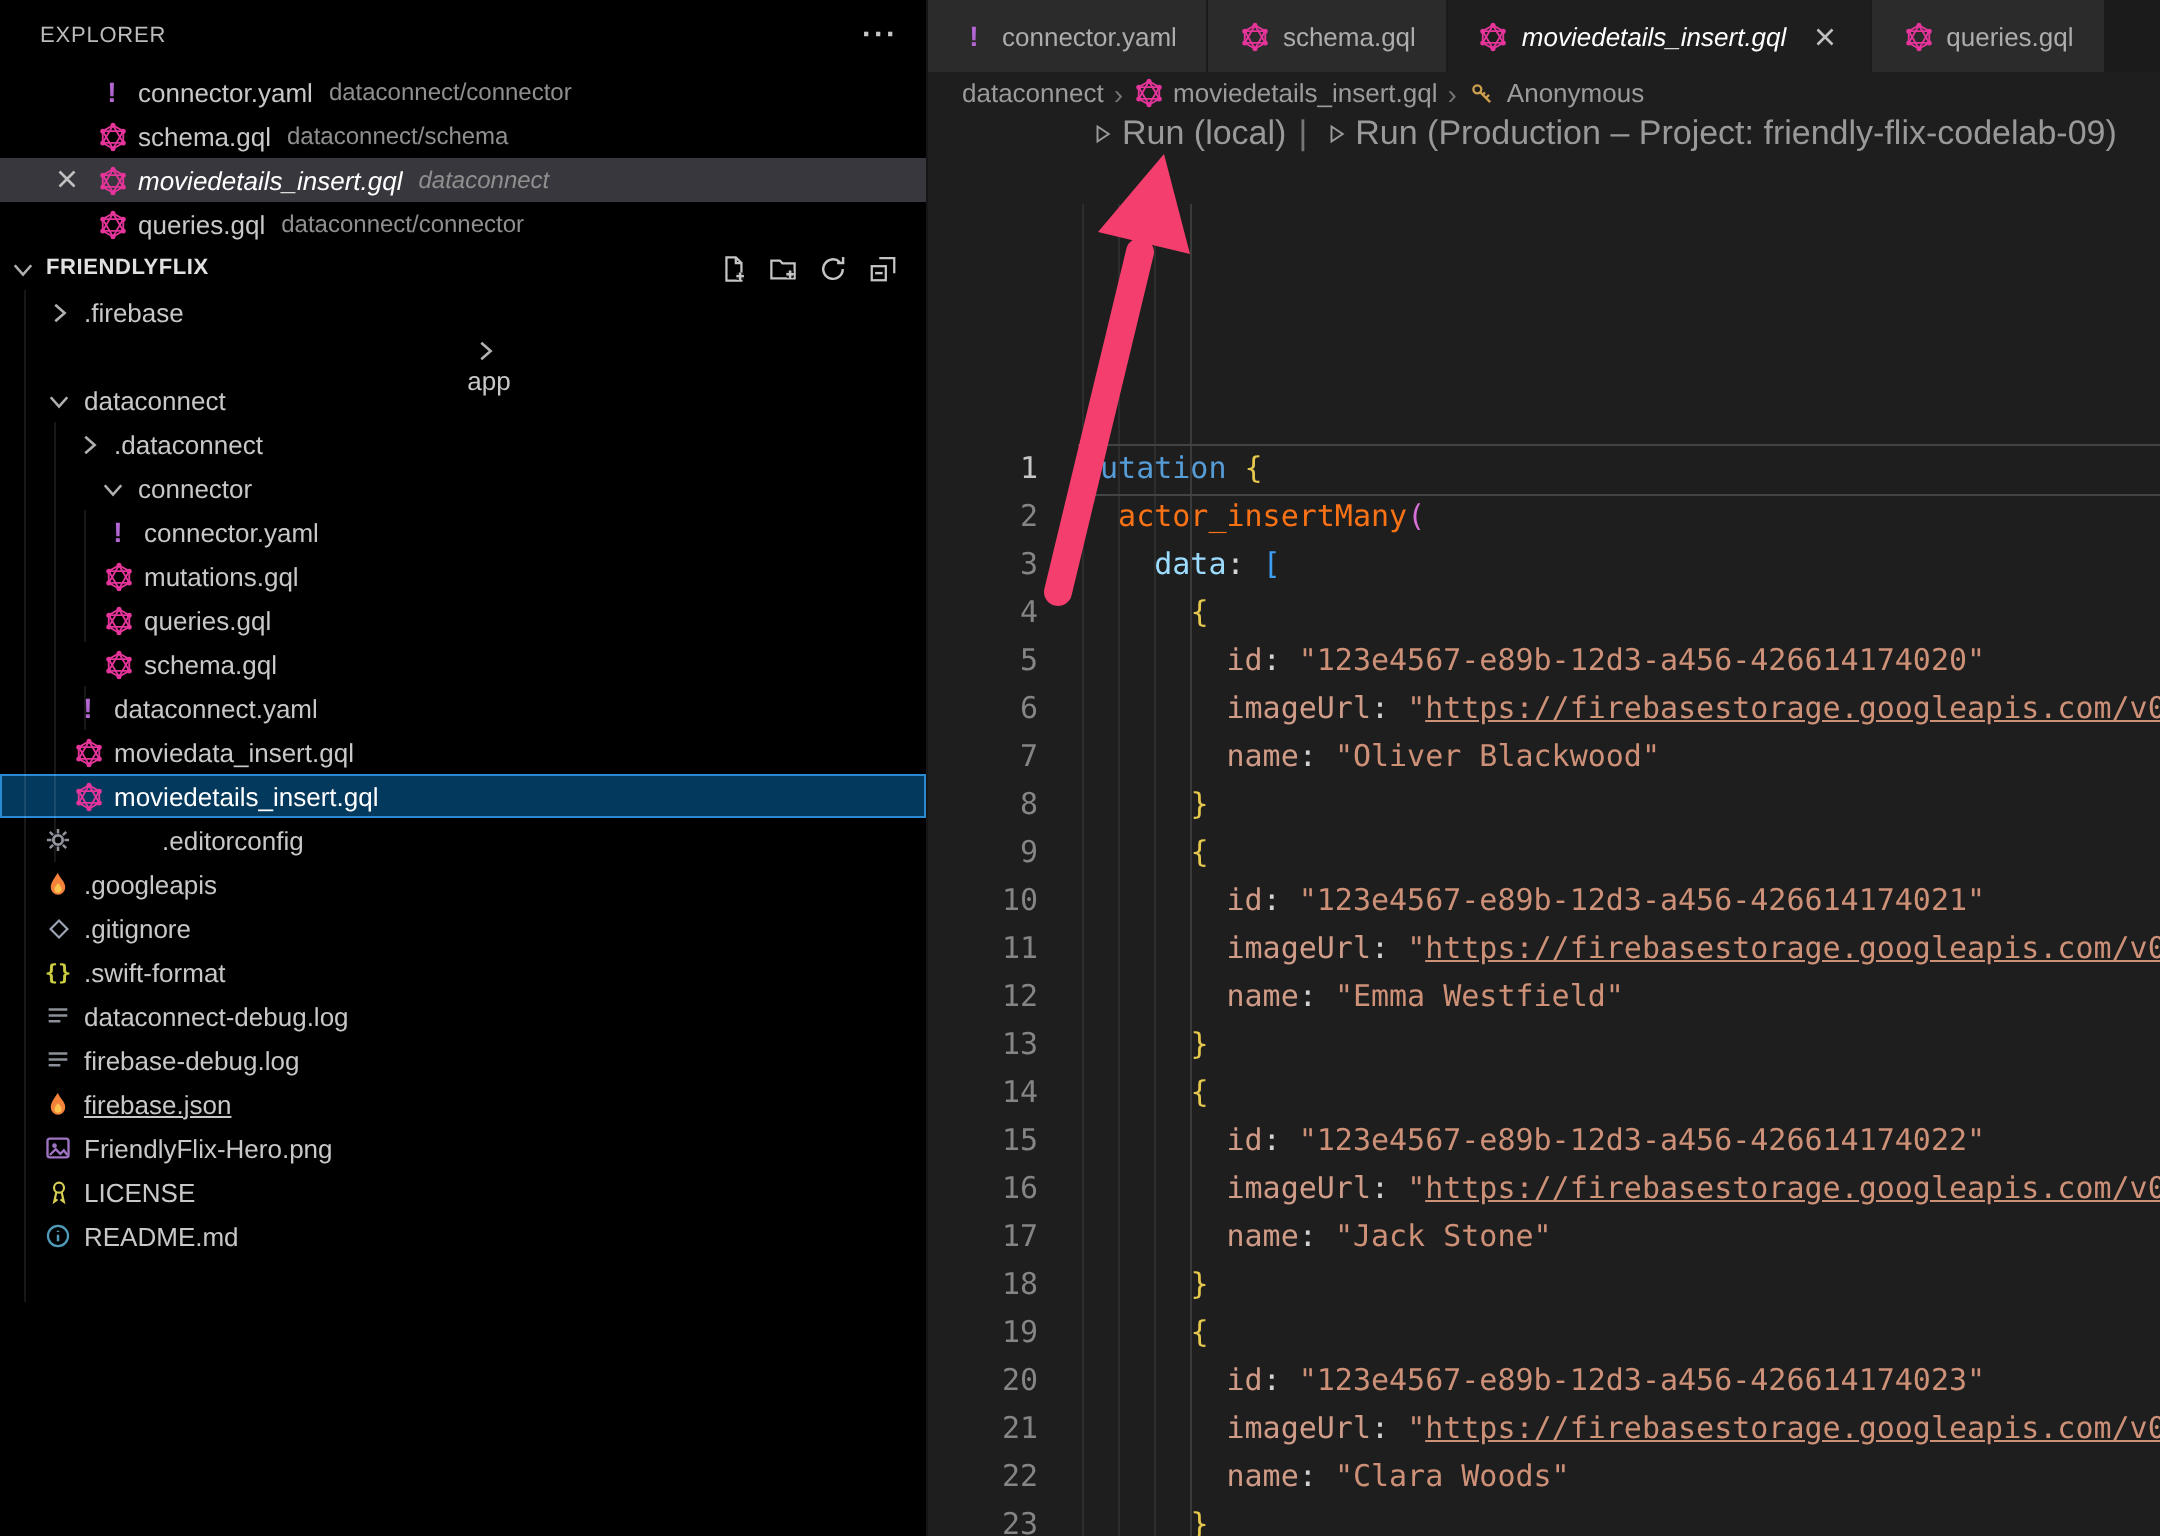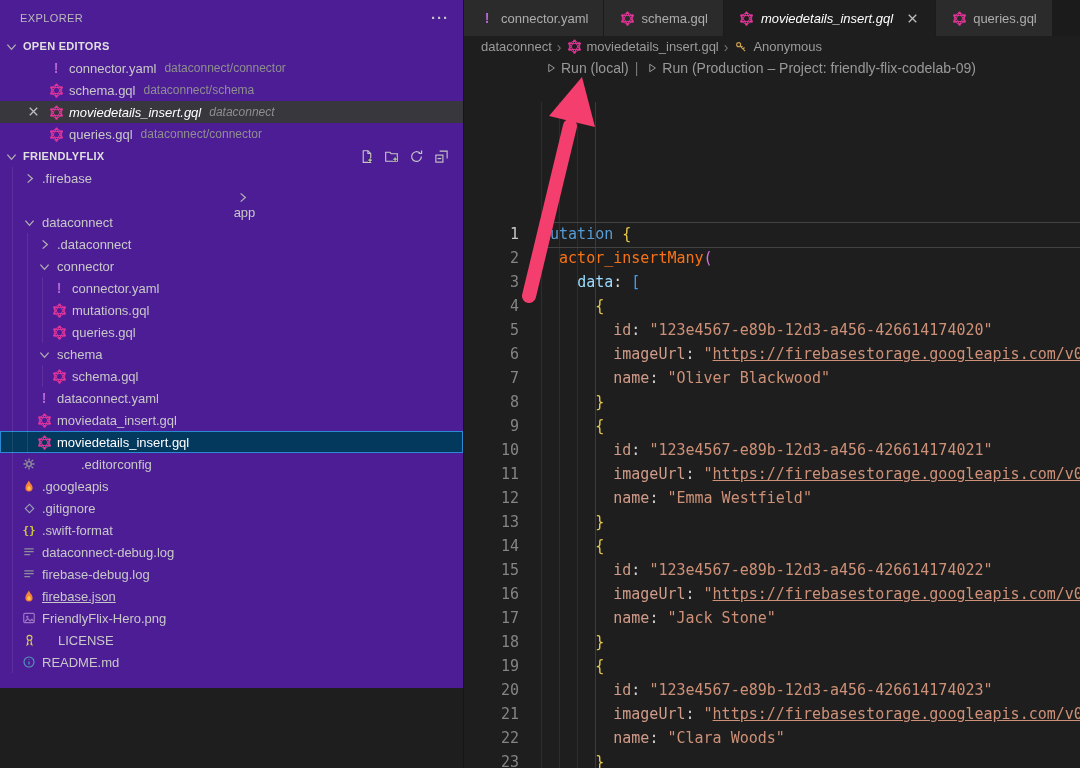--- a/index.html
+++ b/index.html
@@ -1,22 +1,22 @@
 <!DOCTYPE html>
 <html><head>
 <meta charset="utf-8">
 <style>
   * { margin:0; padding:0; box-sizing:border-box; }
   html,body { width:1080px; height:768px; overflow:hidden; background:#1e1e1e;
               font-family:"Liberation Sans", sans-serif; }
   .app { position:relative; width:1080px; height:768px; }
 
   
-  .sidebar { position:absolute; left:0; top:0; width:463px; height:688px;
-             background:#4c1d95; color:#c8c8c8; font-size:13px; overflow:hidden; }
+  .sidebar { position:absolute; left:0; top:0; width:463px; height:768px;
+             background:#000000; color:#c8c8c8; font-size:13px; overflow:hidden; }
   .sb-title { height:35px; display:flex; align-items:center; padding:0 14px 0 20px;
               color:#bbbbbb; font-size:11px; letter-spacing:.4px; }
   .sb-title .spacer { flex:1; }
   .dots { color:#c5c5c5; font-size:15px; font-weight:bold; letter-spacing:1px; cursor:pointer; }
   .section-header { height:22px; display:flex; align-items:center; gap:3px; padding-left:4px;
                     font-size:11px; font-weight:bold; color:#e0e0e0; letter-spacing:.3px; }
   .section-header .grow { flex:1; }
   .sb-toolbar { display:flex; align-items:center; gap:9px; padding-right:14px; }
   .sb-toolbar .icon { display:inline-flex; cursor:pointer; }
   .row { position:relative; height:22px; display:flex; align-items:center; cursor:pointer; }
@@ -43,22 +43,22 @@
   .tab { height:36px; display:flex; align-items:center; gap:6px; padding:0 15px;
          background:#2b2b2b; color:#adadad; font-size:13px; margin-right:1px;
          white-space:nowrap; cursor:pointer; }
   .tab.active { background:#1e1e1e; color:#ffffff; }
   .tab.active .tab-label { font-style:italic; }
   .tab .tab-close { margin-left:6px; display:inline-flex; }
   .breadcrumbs { height:21px; display:flex; align-items:center; padding-left:17px;
                  color:#9b9b9b; font-size:13px; gap:5px; white-space:nowrap; }
   .breadcrumbs .crumb { display:flex; align-items:center; gap:4px; cursor:pointer; }
   .bc-sep { color:#767676; font-size:14px; }
-  .codelens { height:21px; display:flex; align-items:center; padding-left:79px;
-              color:#999999; font-size:14px; gap:6px; }
+  .codelens { height:21px; display:flex; align-items:flex-start; padding-left:79px;
+              color:#999999; font-size:17px; gap:6px; }
   .lens-link { display:inline-flex; align-items:center; gap:2px; cursor:pointer; }
   .lens-sep { color:#777; }
 
   
   .code { position:relative; font-family:"DejaVu Sans Mono","Liberation Mono",monospace;
           font-size:15px; line-height:24px; white-space:pre; overflow:hidden; height:690px; }
   .cl { position:relative; height:24px; display:flex; }
   .ln { display:inline-block; width:55px; padding-right:22px; text-align:right;
         color:#858585; flex:0 0 77px; }
   .cl.cur .ln { color:#c6c6c6; }
@@ -84,28 +84,20 @@
 <body>
 
 <div class="app">
 
   <aside class="sidebar">
     <div class="sb-title">
       <span>EXPLORER</span>
       <span class="spacer"></span>
       <span class="dots">···</span>
     </div>
-    <div class="section-header" id="oe-header">
-      <span class="chev" id="oe-chev">
-          <svg viewBox="0 0 16 16" width="15" height="15">
-            <path d="M3.6 6 L8 11 L12.4 6" fill="none" stroke="#b0b0b0" stroke-width="1.4"></path>
-          </svg>
-        </span>
-      <span>OPEN EDITORS</span>
-    </div>
     <div id="open-editors">
         <div class="row" style="padding-left: 48px;">
           <span class="icon">
             <span class="warn-glyph">!</span>
           </span>
           <span class="label">connector.yaml</span>
           <span class="path">dataconnect/connector</span>
         </div>
         <div class="row" style="padding-left: 48px;">
           <span class="icon">
@@ -241,21 +233,21 @@
           <span class="label">dataconnect</span>
         </div>
         <div class="row" style="padding-left: 36px;">
           <span class="chev icon">
             <svg viewBox="0 0 16 16" width="15" height="15">
               <path d="M6 3.6 L11 8 L6 12.4" fill="none" stroke="#b0b0b0" stroke-width="1.4"></path>
             </svg>
           </span>
           <span class="label">.dataconnect</span>
         </div>
-        <div class="row" style="padding-left: 36px;">
+        <div class="row" style="padding-left: 36px; margin-left: 12px;">
           <span class="chev icon">
             <svg viewBox="0 0 16 16" width="15" height="15">
               <path d="M3.6 6 L8 11 L12.4 6" fill="none" stroke="#b0b0b0" stroke-width="1.4"></path>
             </svg>
           </span>
           <span class="label">connector</span>
         </div>
         <div class="row" style="padding-left: 51px;">
           <span class="icon">
             <span class="warn-glyph">!</span>
@@ -294,28 +286,20 @@
                 <circle cx="12" cy="2.6" r="2"></circle>
                 <circle cx="20.2" cy="7.3" r="2"></circle>
                 <circle cx="20.2" cy="16.7" r="2"></circle>
                 <circle cx="12" cy="21.4" r="2"></circle>
                 <circle cx="3.8" cy="16.7" r="2"></circle>
                 <circle cx="3.8" cy="7.3" r="2"></circle>
               </g>
             </svg>
           </span>
           <span class="label">queries.gql</span>
-        </div>
-        <div class="row" style="padding-left: 36px;">
-          <span class="chev icon">
-            <svg viewBox="0 0 16 16" width="15" height="15">
-              <path d="M3.6 6 L8 11 L12.4 6" fill="none" stroke="#b0b0b0" stroke-width="1.4"></path>
-            </svg>
-          </span>
-          <span class="label">schema</span>
         </div>
         <div class="row" style="padding-left: 51px;">
           <span class="icon">
             <svg viewBox="0 0 24 24" width="15" height="15">
               <g stroke="#e5359b" stroke-width="1.5" fill="none">
                 <path d="M12 2.6 L20.2 7.3 V16.7 L12 21.4 L3.8 16.7 V7.3 Z"></path>
                 <path d="M12 2.6 L20.2 16.7 H3.8 Z"></path>
                 <path d="M12 21.4 L3.8 7.3 H20.2 Z"></path>
               </g>
               <g fill="#e5359b">
@@ -436,21 +420,21 @@
         <div class="row" style="padding-left: 21px;">
           <span class="icon">
             <svg viewBox="0 0 24 24" width="14" height="14">
               <rect x="3" y="4" width="18" height="16" rx="2" fill="none" stroke="#a074c4" stroke-width="2"></rect>
               <circle cx="9" cy="10" r="2" fill="#a074c4"></circle>
               <path d="M5 18 l5-5 4 4 3-3 3 4" fill="none" stroke="#a074c4" stroke-width="2"></path>
             </svg>
           </span>
           <span class="label">FriendlyFlix-Hero.png</span>
         </div>
-        <div class="row" style="padding-left: 21px; gap: 16px;">
+        <div class="row" style="padding-left: 21px;">
           <span class="icon">
             <svg viewBox="0 0 24 24" width="13" height="14">
               <circle cx="12" cy="8" r="4.6" fill="none" stroke="#d7ce54" stroke-width="2"></circle>
               <path d="M9.6 12 7.6 21 l3-2.2 M14.4 12 16.4 21 l-3-2.2" stroke="#d7ce54" stroke-width="2" fill="none"></path>
             </svg>
           </span>
           <span class="label">LICENSE</span>
         </div>
         <div class="row" style="padding-left: 21px;">
           <span class="icon">

